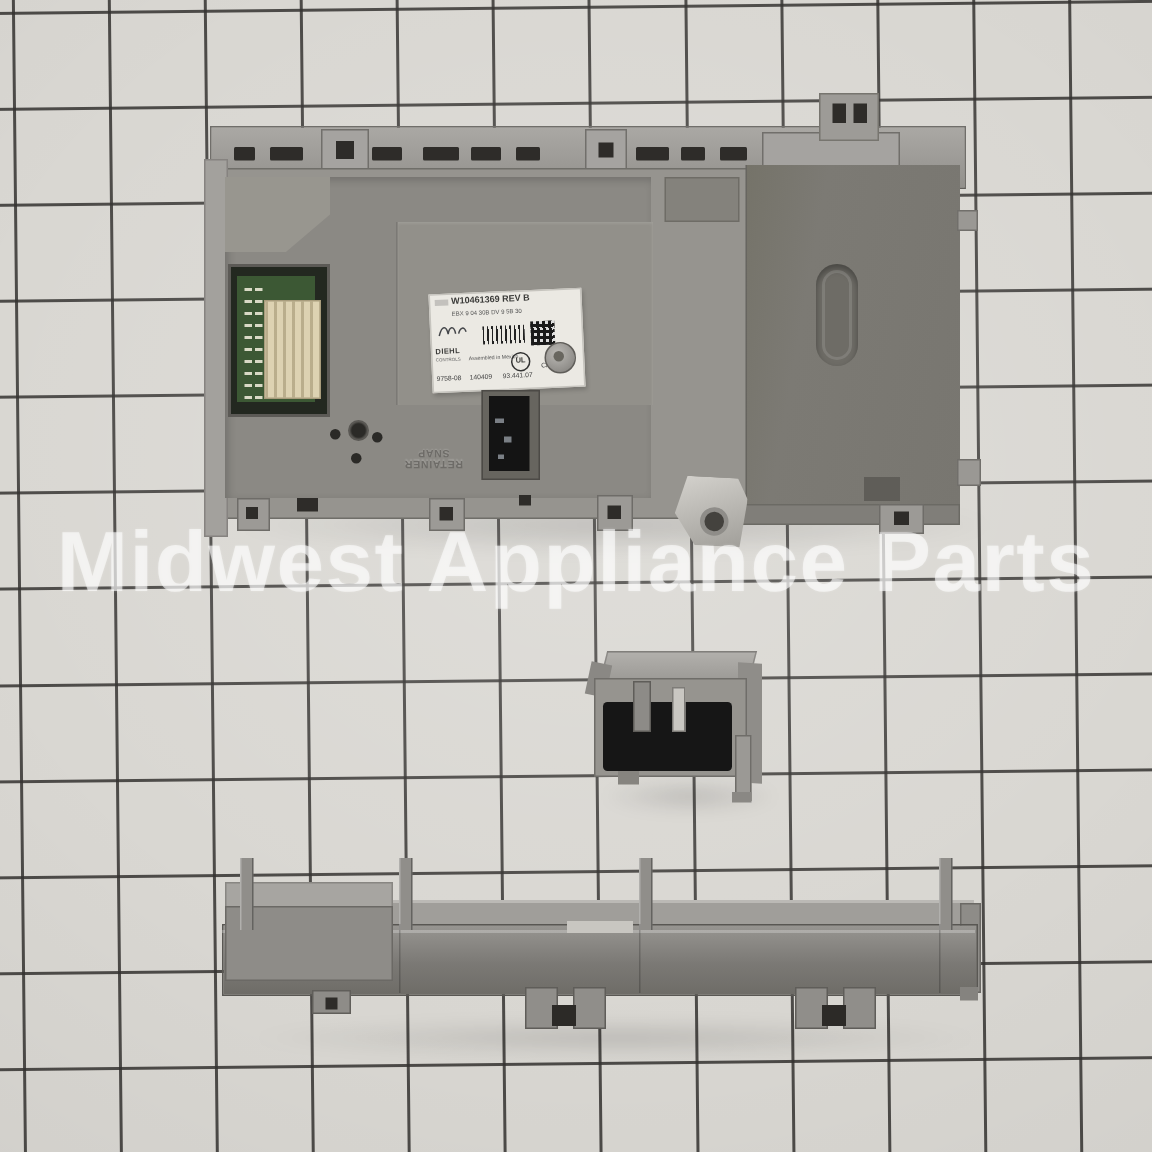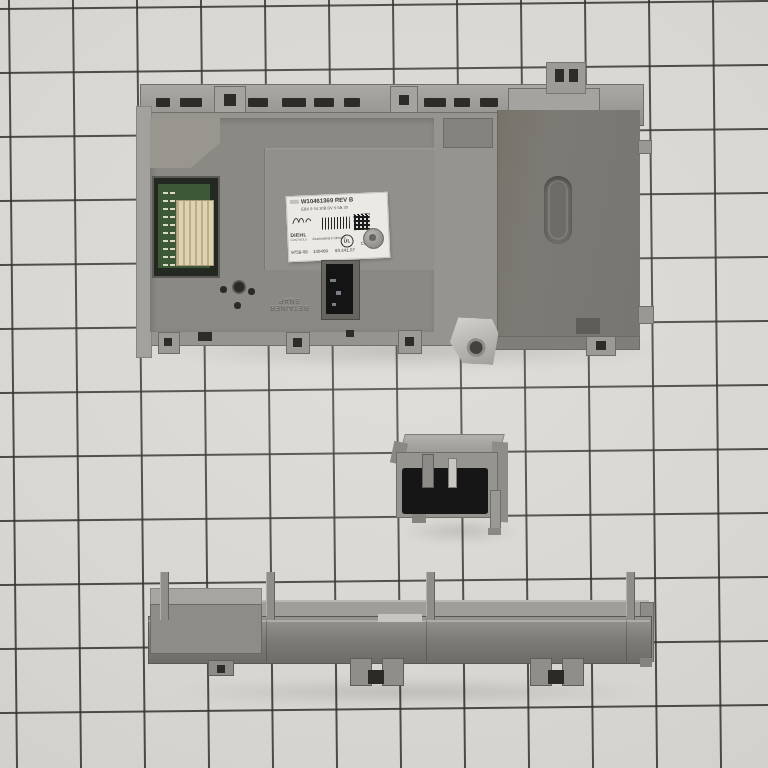--- a/index.html
+++ b/index.html
@@ -213,20 +213,21 @@
       <div class="b-cliphole" style="left:9px;top:4px;width:10px;height:9px;"></div>
     </div>
     <div class="rtab" style="left:502px;top:80px;width:12px;height:12px;"></div>
     <div class="rtab" style="left:502px;top:246px;width:14px;height:16px;"></div>
 
     <div class="abs ground">
       <div class="ground-hole"></div>
     </div>
   </div>
 
+  <div class="watermark">Midwest Appliance Parts</div>
 
   <div class="clip">
     <div class="abs c-top"></div>
     <div class="abs c-rface"></div>
     <div class="abs c-wing"></div>
     <div class="abs c-front"></div>
     <div class="abs c-foam"></div>
     <div class="abs c-postA"></div>
     <div class="abs c-postB"></div>
     <div class="abs c-leg"></div>

